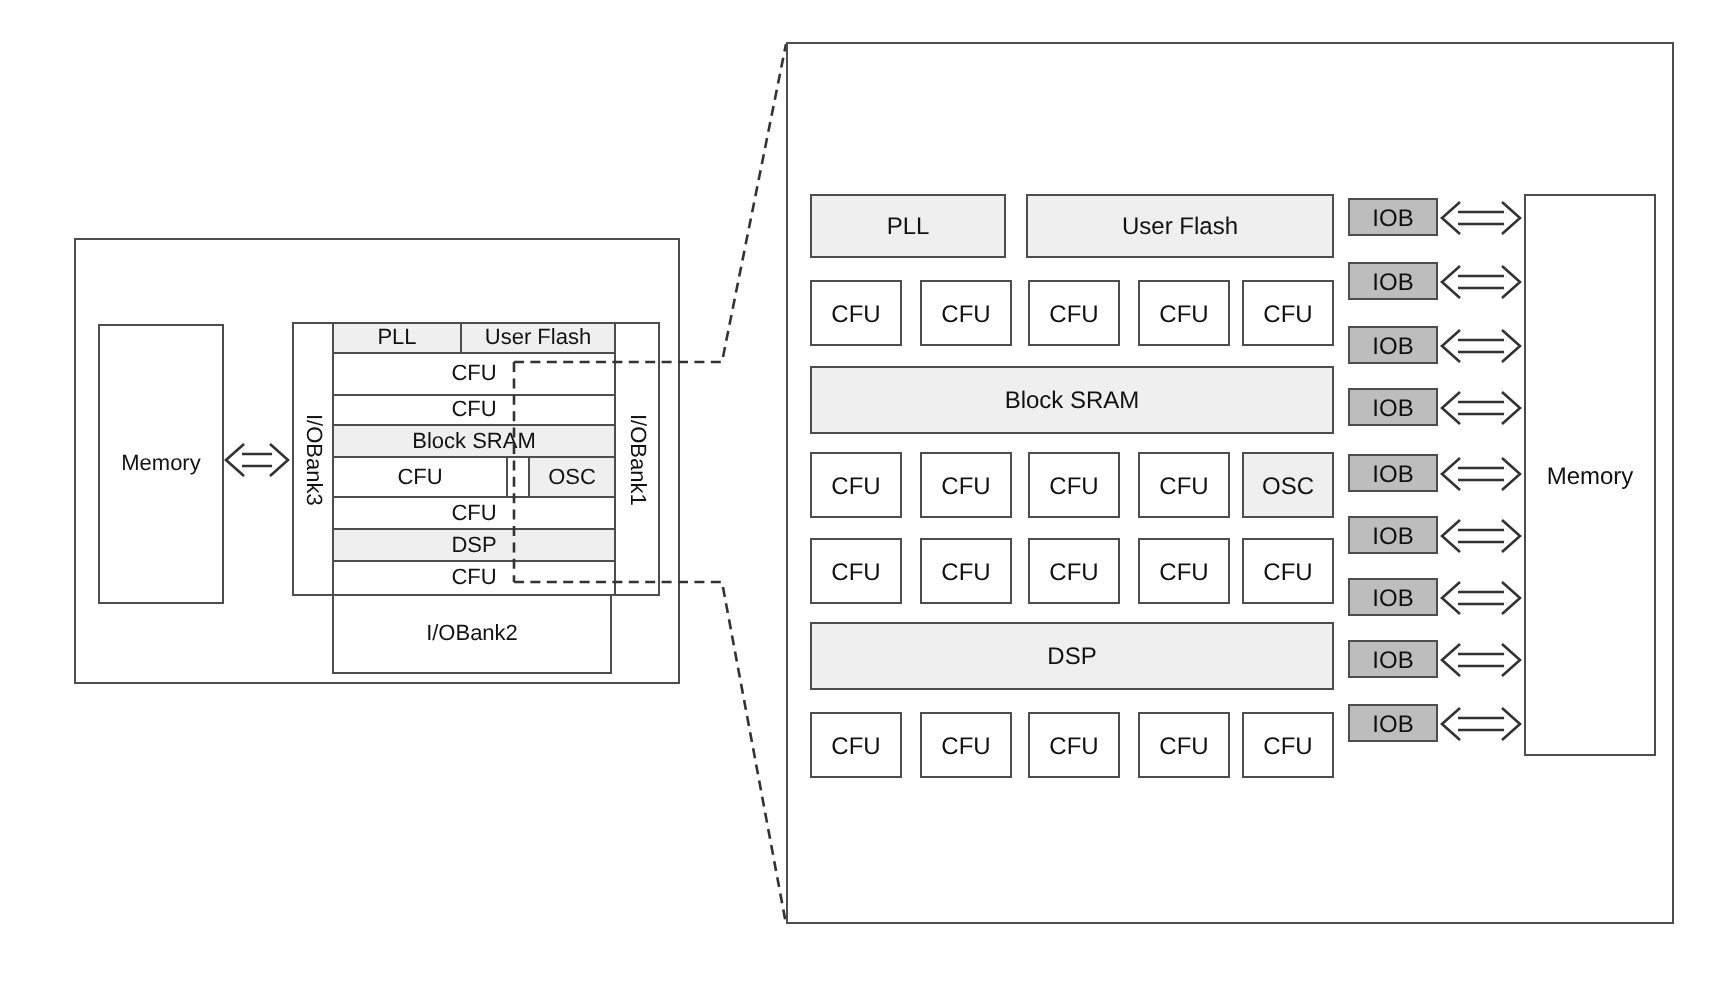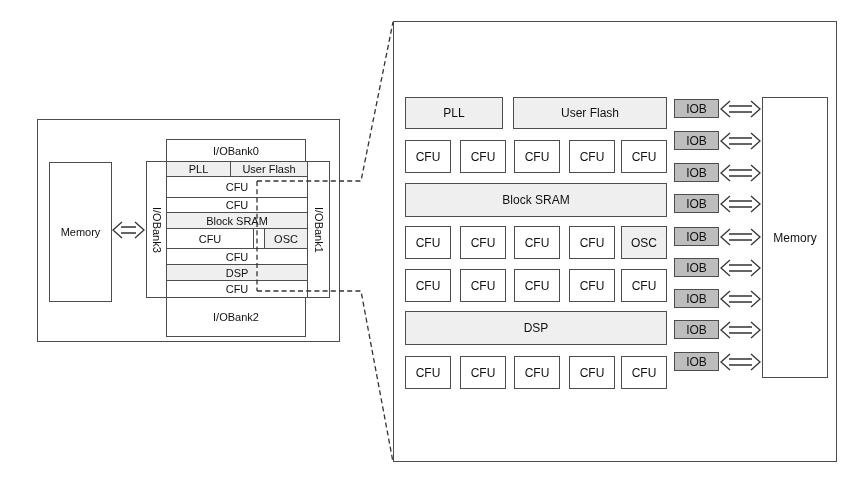--- a/index.html
+++ b/index.html
@@ -43,23 +43,20 @@
   <div class="box" style="left:37px;top:119px;width:303px;height:223px;background:transparent;"></div>
 
   <div class="box l-text" style="left:49px;top:162px;width:63px;height:140px;">
     <span>Memory</span>
   </div>
 
   <svg class="abs arrow" style="left:111px;top:221px;" width="35" height="18" viewBox="0 0 35 18">
     <path d="M10 6 H25 M10 12 H25 M11 1 L2 9 L11 17 M24 1 L33 9 L24 17"></path>
   </svg>
 
-  <div class="box l-text" style="left:166px;top:139px;width:140px;height:23px;">
-    <span>I/OBank0</span>
-  </div>
 
   <div class="box" style="left:146px;top:161px;width:184px;height:137px;padding:0;align-items:stretch;justify-content:flex-start;">
     <div class="vlabel" style="width:20px;border-right:1px solid var(--border-dark);">
       <span>I/OBank3</span>
     </div>
 
     <div class="abs" style="left:20px;top:0;width:140px;height:135px;">
 
       <div class="lrow" style="top:0;height:15px;">
         <div class="lcell gray" style="width:64px;border-right:1px solid var(--border-dark);">PLL</div>

